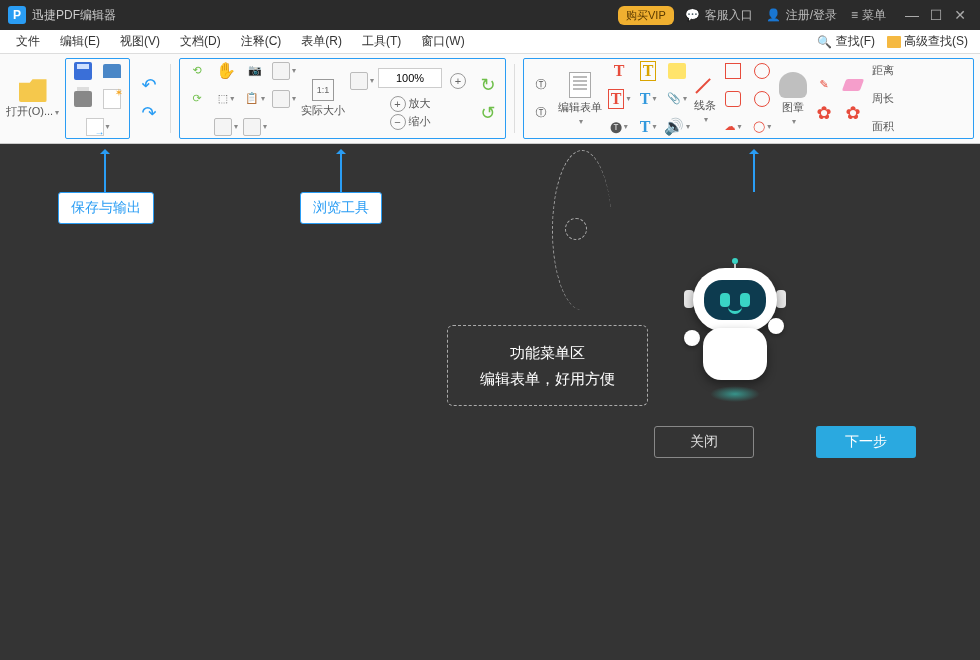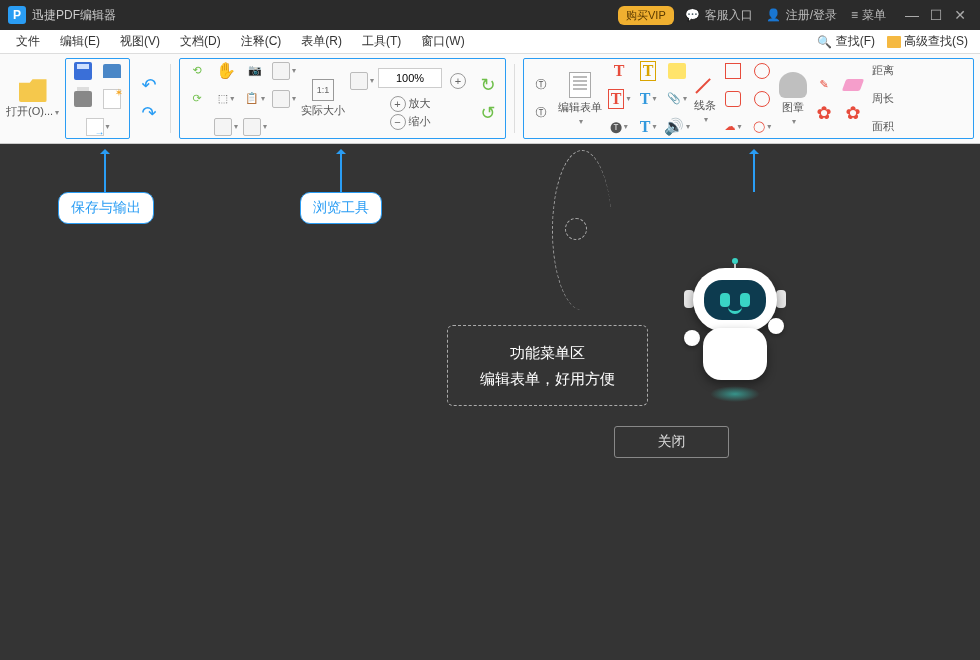--- a/index.html
+++ b/index.html
@@ -60,21 +60,21 @@
 .ic-line { width: 22px; height: 22px; position: relative; }
 .ic-line::after { content: ""; position: absolute; left: 2px; top: 18px; width: 20px; height: 2px; background: #e74c3c; transform: rotate(-45deg); transform-origin: left; }
 .ic-shape { width: 16px; height: 16px; border: 1.5px solid #e74c3c; display: inline-block; }
 .ic-shape.circ { border-radius: 50%; }
 .ic-stamp { width: 28px; height: 26px; background: #bfbfbf; border-radius: 50% 50% 6px 6px; }
 .ic-eraser { width: 18px; height: 12px; background: #f59ecb; transform: skewX(-20deg); border-radius: 2px; }
 .ic-puzzle { color: #e74c3c; font-size: 18px; }
 
 
 .guide-layer { position: absolute; inset: 0; pointer-events: none; }
-.callout { position: absolute; background: #fff; border: 1px solid #2a9df4; color: #2a9df4; font-size: 14px; padding: 6px 12px; border-radius: 10px; pointer-events: auto; }
+.callout { position: absolute; background: #fff; border: 1px solid #2a9df4; color: #2a9df4; font-size: 14px; padding: 6px 12px; border-radius: 3px; pointer-events: auto; }
 .arrow { position: absolute; width: 2px; background: #2a9df4; }
 .arrow::before { content: ""; position: absolute; top: -6px; left: -4px; border: 5px solid transparent; border-bottom-color: #2a9df4; }
 
 
 .bubble { position: absolute; border: 1px dashed #aaa; color: #fff; background: rgba(0,0,0,0); padding: 14px 32px; border-radius: 6px; text-align: center; font-size: 15px; line-height: 1.7; pointer-events: auto; }
 .bubble .line1 { color: #fff; }
 
 
 .curve { position: absolute; border: 1px dashed #aaa; border-radius: 50%; background: transparent; }
 
@@ -88,21 +88,21 @@
 .robot .ear.l { left: 4px; } .robot .ear.r { right: 4px; }
 .robot .ant { width: 6px; height: 6px; background: #39d3c4; border-radius: 50%; position: absolute; top: 0; left: 52px; }
 .robot .ant::after { content: ""; position: absolute; top: 6px; left: 2px; width: 2px; height: 8px; background: #ccc; }
 .robot .body { width: 64px; height: 52px; background: #fff; border-radius: 18px; position: absolute; top: 70px; left: 23px; box-shadow: 0 4px 10px rgba(0,0,0,.4); }
 .robot .arm { width: 16px; height: 16px; background: #fff; border-radius: 50%; position: absolute; top: 72px; box-shadow: 0 2px 4px rgba(0,0,0,.3); }
 .robot .arm.l { left: 4px; } .robot .arm.r { right: 6px; top: 60px; }
 .robot .glow { position: absolute; bottom: -4px; left: 30px; width: 50px; height: 16px; background: radial-gradient(ellipse, rgba(57,211,196,.6), transparent 70%); }
 
 
 .btnrow { position: absolute; display: flex; gap: 22px; }
-.gbtn { width: 115px; height: 32px; border-radius: 3px; font-size: 14px; display: flex; align-items: center; justify-content: center; cursor: pointer; pointer-events: auto; }
+.gbtn { width: 100px; height: 32px; border-radius: 3px; font-size: 14px; display: flex; align-items: center; justify-content: center; cursor: pointer; pointer-events: auto; margin-left: 40px; }
 .gbtn.ghost { border: 1px solid #888; color: #ddd; background: transparent; }
 .gbtn.primary { background: #2aa9e0; color: #fff; }
 
 .drop::after { content: "▾"; font-size: 8px; color: #888; margin-left: 2px; }
 </style>
 </head>
 <body>
 
 <div class="titlebar">
   <div class="logo">P</div>
@@ -412,14 +412,15 @@
         </div>
       </div>
     <div class="arm l"></div>
       <div class="arm r"></div>
     <div class="body"></div>
     <div class="glow"></div>
   </div>
 
   <div class="btnrow" style="left:614px; top:426px;">
     <div class="gbtn ghost">关闭</div>
+    <div class="gbtn primary">下一步</div>
   </div>
 </div>
 
 </body></html>

